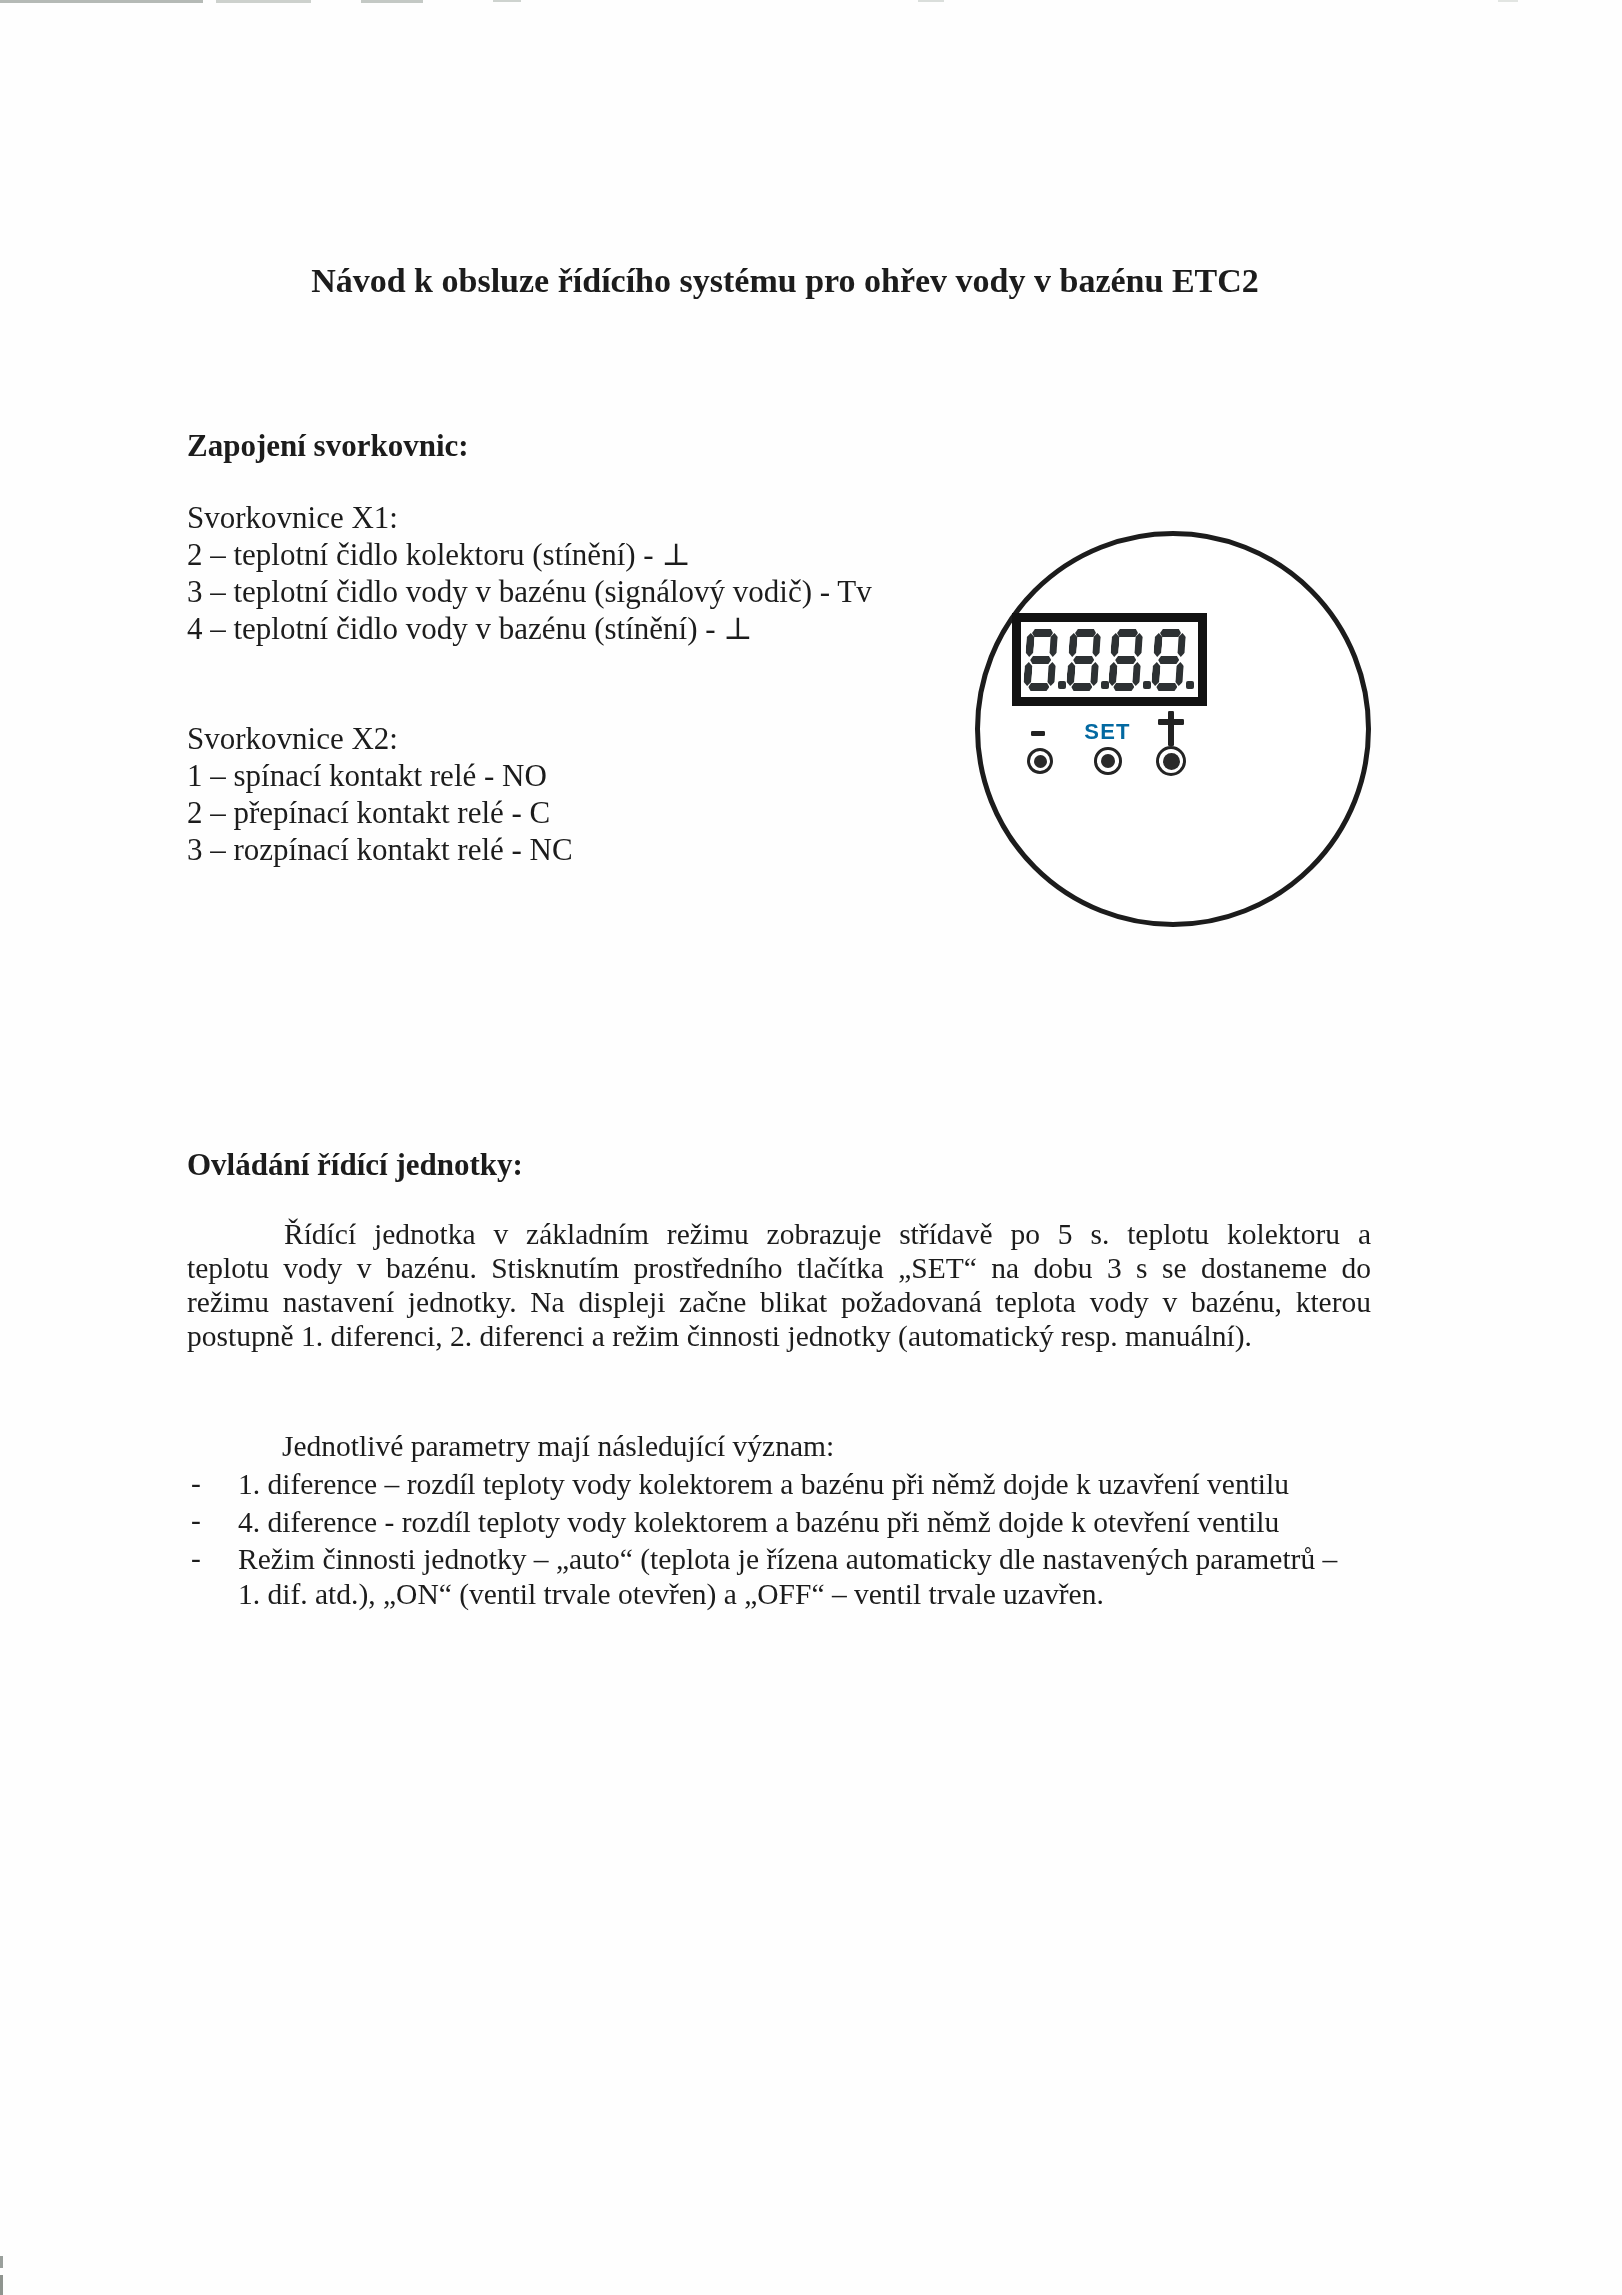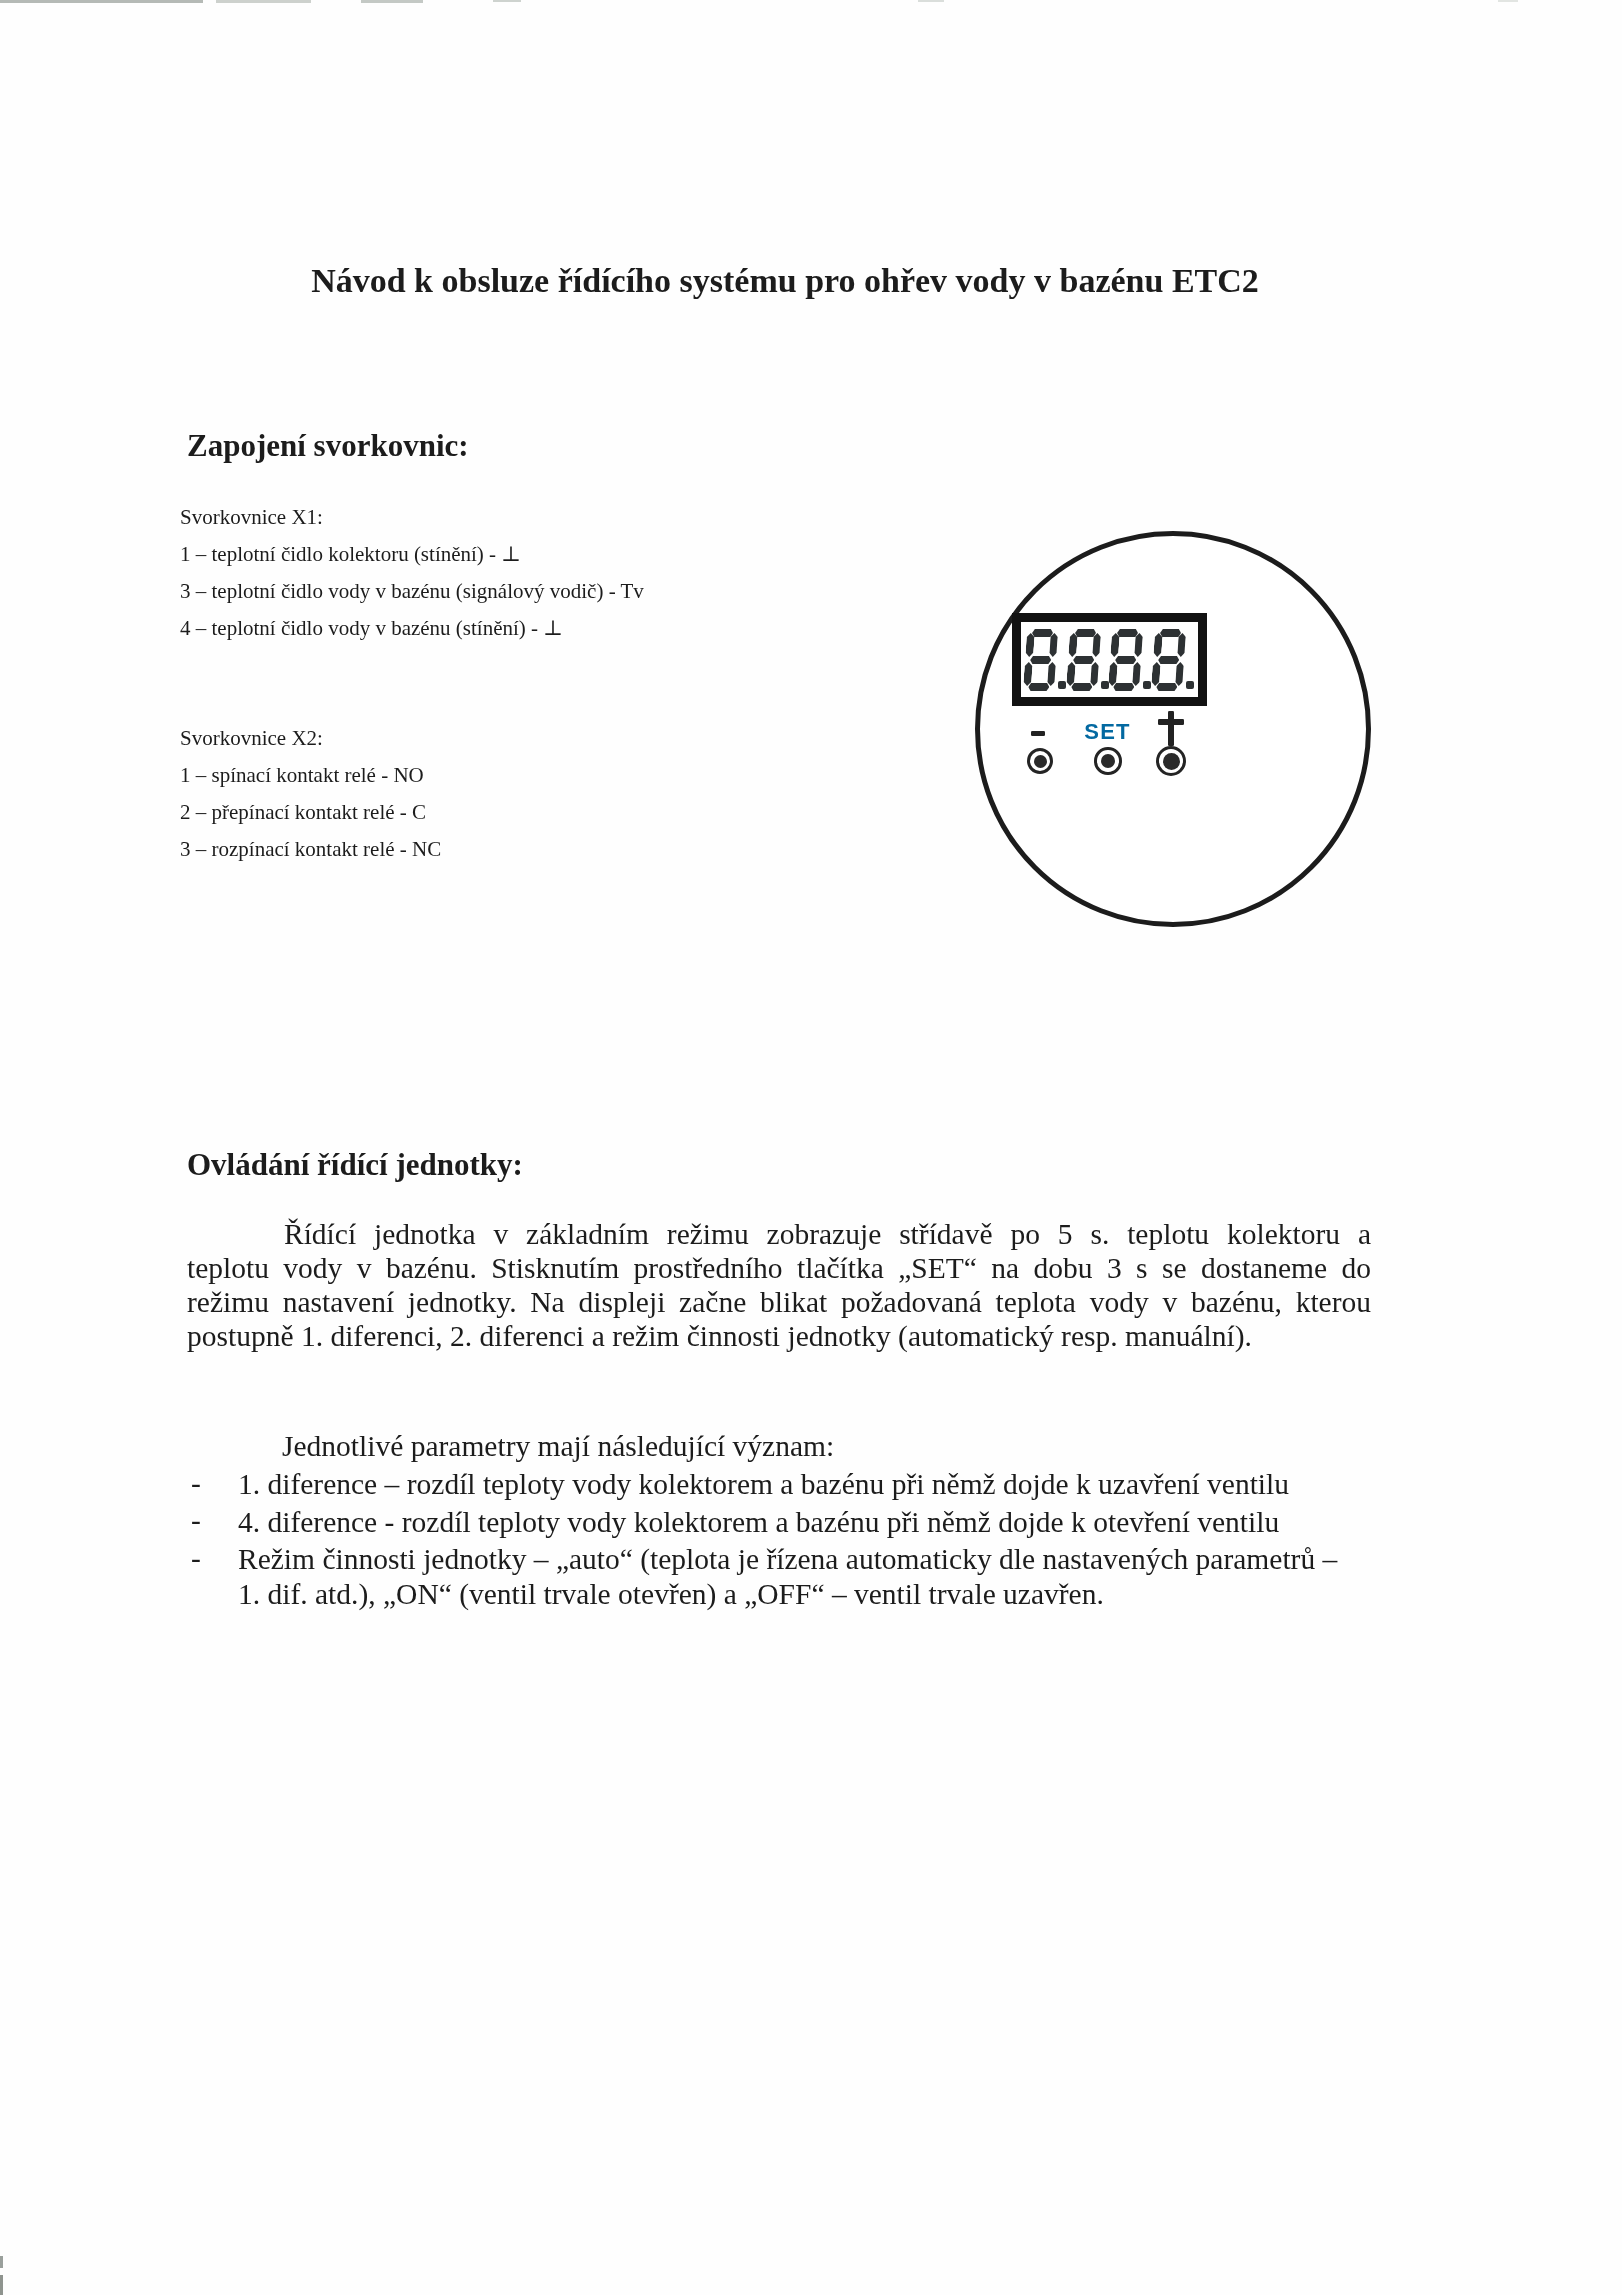--- a/index.html
+++ b/index.html
@@ -16,21 +16,21 @@
   .a-top6{left:1498px;top:0;width:19.7px;height:2px;background:#e2e5e2;}
   .a-bot1{left:0;top:2256px;width:2.6px;height:11.8px;background:#9aa09c;}
   .a-bot2{left:0;top:2275px;width:3.3px;height:19.7px;background:#8f948f;}
 
   .doc-title{position:absolute;left:192px;top:261px;width:1186px;margin:0;
              font-size:34px;line-height:39px;font-weight:bold;text-align:center;}
   .sec-heading{position:absolute;left:187px;margin:0;font-size:31px;line-height:37px;font-weight:bold;}
   .h-wiring{top:427px;}
   .h-operation{top:1146px;text-align:right;}
 
-  .tblock{position:absolute;left:180px;font-size:21px;line-height:37px;}
+  .tblock{position:absolute;left:187px;font-size:31px;line-height:37px;}
   .tb-x1{top:499px;}
   .tb-x2{top:720px;}
   .tb-x3{top:899px;}
   .tblock .bh,.tblock .bl{white-space:nowrap;}
 
   
   .device{position:absolute;left:975px;top:531px;width:396px;height:396px;box-sizing:border-box;
           border:5.9px solid #1c1c1c;border-radius:50%;background:#fff;}
   .display{position:absolute;left:32px;top:77px;width:195px;height:93px;box-sizing:border-box;
            border:9.8px solid #121212;background:#fff;display:flex;align-items:center;
@@ -83,21 +83,21 @@
   <div class="artifact a-top4"></div>
   <div class="artifact a-top5"></div>
   <div class="artifact a-top6"></div>
 
   <h1 class="doc-title">Návod k obsluze řídícího systému pro ohřev vody v bazénu ETC2</h1>
 
   <h2 class="sec-heading h-wiring">Zapojení svorkovnic:</h2>
 
   <div class="tblock tb-x1">
     <div class="bh">Svorkovnice X1:</div>
-    <div class="bl">1 – teplotní čidlo kolektoru (stínění) - ⊥</div>
+    <div class="bl">2 – teplotní čidlo kolektoru (stínění) - ⊥</div>
     <div class="bl">3 – teplotní čidlo vody v bazénu (signálový vodič) - Tv</div>
     <div class="bl">4 – teplotní čidlo vody v bazénu (stínění) - ⊥</div>
   </div>
 
   <div class="tblock tb-x2">
     <div class="bh">Svorkovnice X2:</div>
     <div class="bl">1 – spínací kontakt relé - NO</div>
     <div class="bl">2 – přepínací kontakt relé - C</div>
     <div class="bl">3 – rozpínací kontakt relé - NC</div>
   </div>

